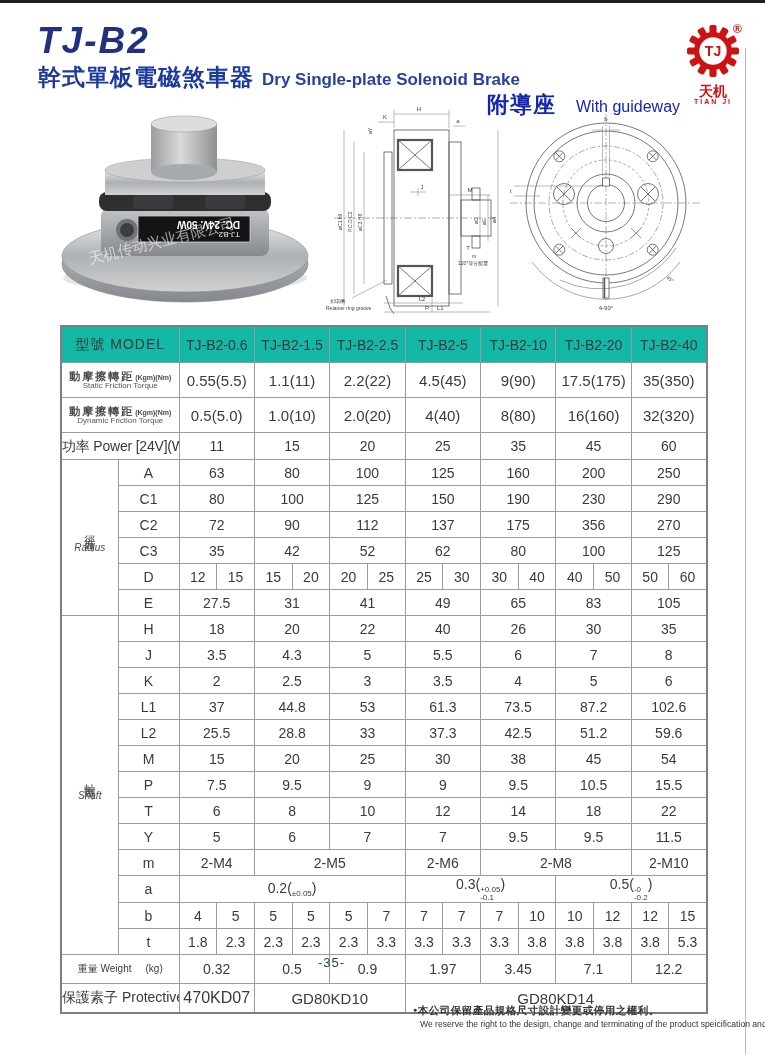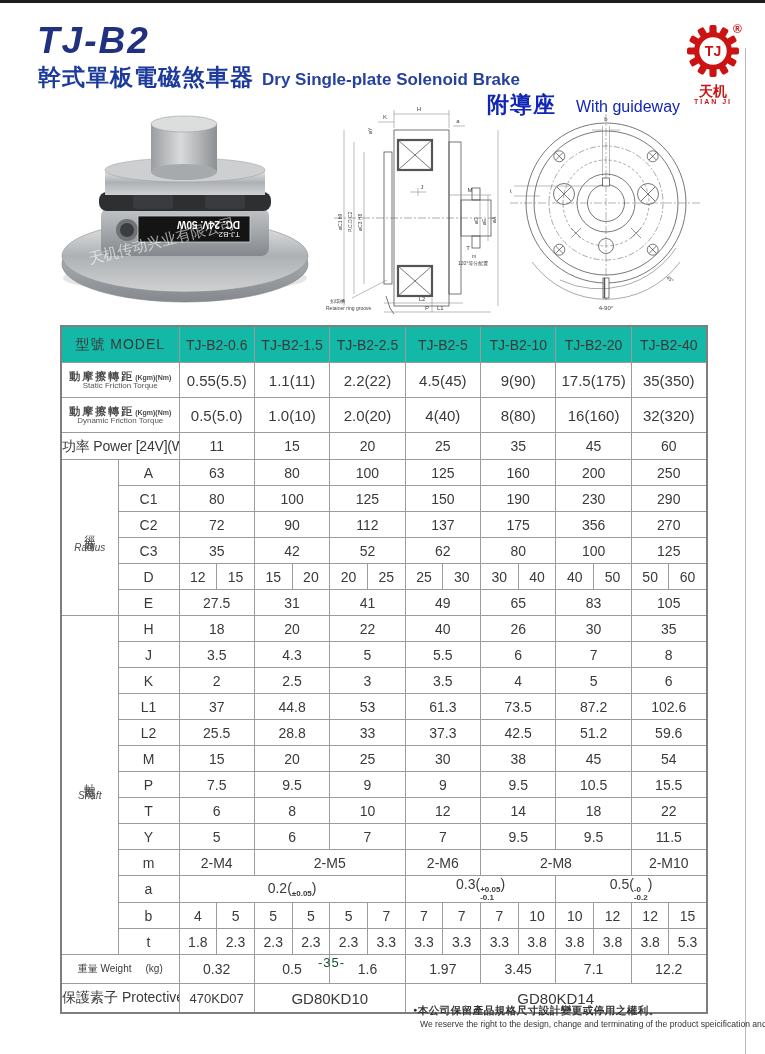--- a/index.html
+++ b/index.html
@@ -36,21 +36,21 @@
   td.lbl{text-align:left;padding-left:4px;line-height:1.1;}
   .lbl-zh{font-size:11px;font-weight:bold;color:#4a4a4a;letter-spacing:2px;white-space:nowrap;}
   .lbl-unit{font-size:7px;letter-spacing:0;margin-left:1px;}
   .lbl-en{font-size:8px;color:#555;letter-spacing:0;}
   td.lbl-one{font-size:10px;text-align:left;padding-left:3px;letter-spacing:-0.2px;white-space:nowrap;}
   td.group-cell{background:#fff;}
   .vtext{writing-mode:vertical-rl;text-orientation:upright;font-size:11px;color:#4a4a4a;letter-spacing:3px;display:inline-block;line-height:14px;}
   .group-en{font-size:10px;color:#4a4a4a;display:block;margin-top:4px;font-style:italic;}
   td.dimletter{font-size:14px;}
   .tol{display:inline-flex;flex-direction:column;justify-content:center;vertical-align:-3px;line-height:1;text-align:left;}
-  .tol i{font-style:normal;font-size:8px;font-weight:bold;}
+  .tol i{font-style:normal;font-size:8px;}
   td.protect-lbl{font-size:9px;text-align:left;padding-left:3px;white-space:nowrap;}
   .wgap{display:inline-block;width:14px;}
 
   
   .page-num{position:absolute;left:318px;top:955px;font-size:13px;color:#14532d;letter-spacing:1px;}
   .foot-note{position:absolute;left:413px;top:1004px;width:340px;color:#333;}
   .foot-note .zh{font-size:10.5px;font-weight:bold;letter-spacing:0.5px;white-space:nowrap;}
   .foot-note .en{font-size:8.6px;margin-left:7px;margin-top:1px;white-space:nowrap;}
 
   svg text{font-family:"Liberation Sans",sans-serif;}
@@ -546,29 +546,29 @@
     <td>3.8</td>
     <td>3.8</td>
     <td>3.8</td>
     <td>5.3</td>
   </tr>
 
   <tr class="r-bottom">
     <td colspan="2" class="protect-lbl" style="font-size:10px;"><span>重量 Weight</span><span class="wgap"></span><span>(kg)</span></td>
     <td colspan="2">0.32</td>
     <td colspan="2">0.5</td>
-    <td colspan="2">1.6</td>
+    <td colspan="2">0.9</td>
     <td colspan="2">1.97</td>
     <td colspan="2">3.45</td>
     <td colspan="2">7.1</td>
     <td colspan="2">12.2</td>
   </tr>
   <tr class="r-bottom">
     <td colspan="2" class="protect-lbl">保護素子 Protective band</td>
-    <td colspan="2" style="font-size:13px;">470KD07</td>
+    <td colspan="2" style="font-size:16px;">470KD07</td>
     <td colspan="4" style="font-size:15px;">GD80KD10</td>
     <td colspan="8" style="font-size:15px;">GD80KD14</td>
   </tr>
 </tbody>
   </table>
 
 <div class="page-num">-35-</div>
 <div class="foot-note">
   <div class="zh"><span style="font-size:7px;vertical-align:2px;">●</span><span>本公司保留產品規格尺寸設計變更或停用之權利。</span></div>
   <div class="en">We reserve the right to the design, change and terminating of the product speicification and size.</div>

